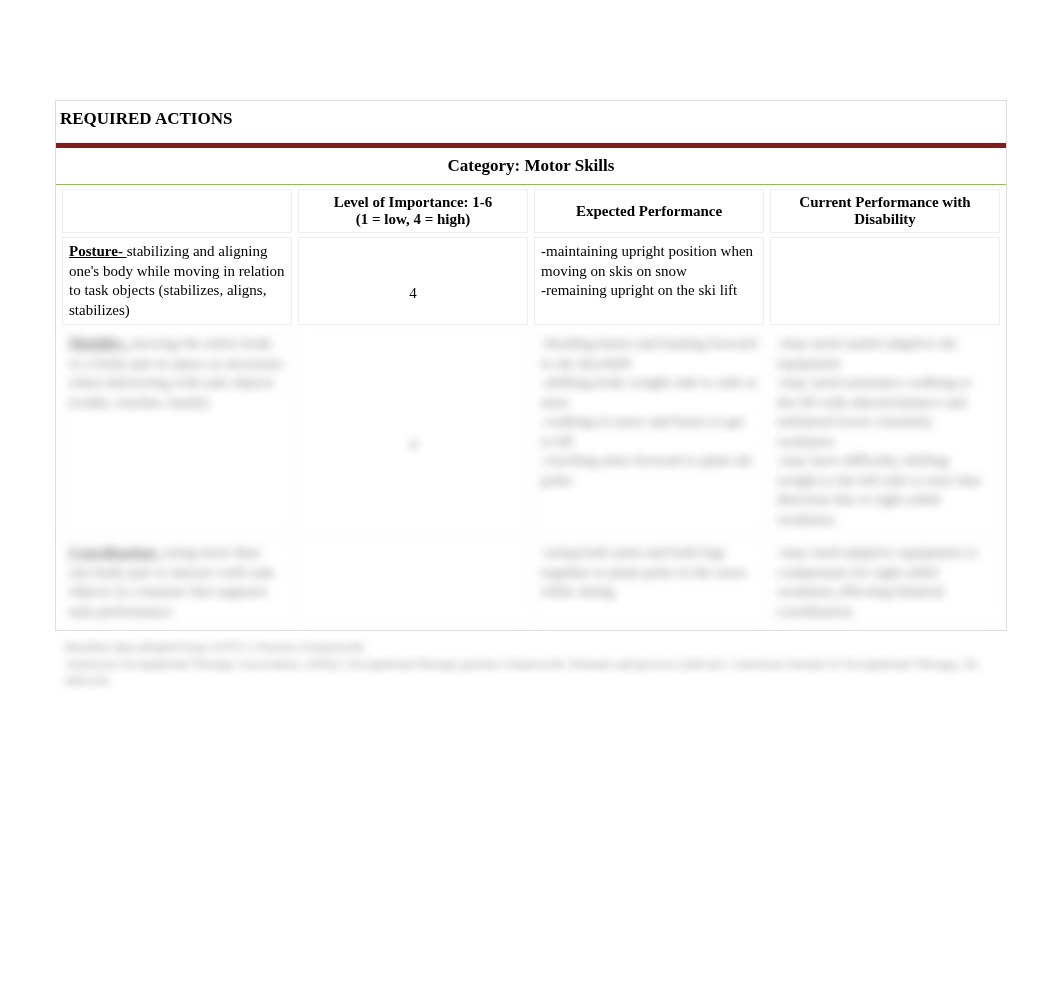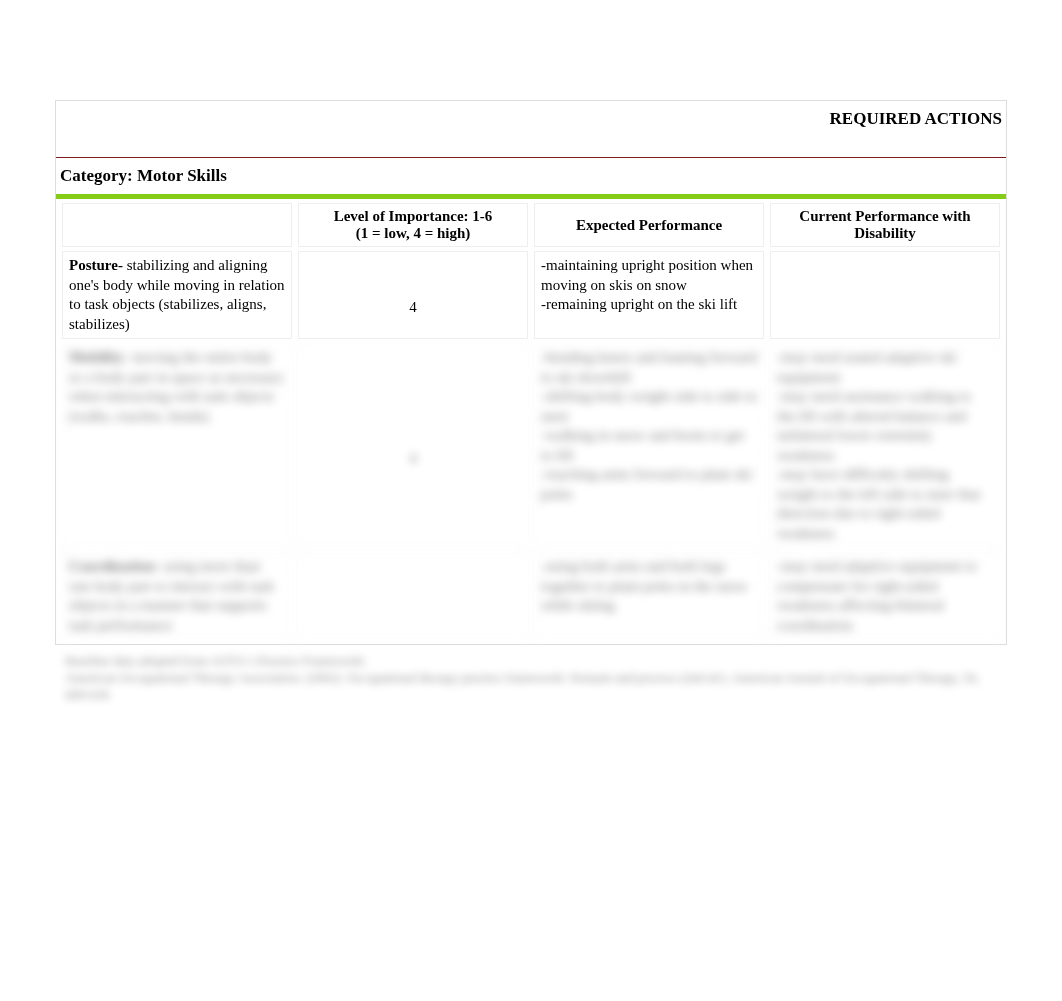--- a/index.html
+++ b/index.html
@@ -9,29 +9,30 @@
       padding: 100px 55px 40px 55px;
       color: #000;
       font-size: 15px;
       width: 1062px;
     }
     .outer {
       border: 1px solid #ddd;
       width: 100%;
     }
     .title-cell {
-      text-align: right;
+      text-align: left;
       font-weight: bold;
       font-size: 17px;
-      padding: 8px 4px 28px 4px;
-      border-bottom: 1px solid #7f1d1d;
+      padding: 8px 4px 14px 4px;
+      border-bottom: 5px solid #7f1d1d;
     }
     .cat-cell {
+      text-align: center;
       padding: 8px 4px;
-      border-bottom: 5px solid #84cc16;
+      border-bottom: 1px solid #84cc16;
     }
     .cat-line1 { font-weight: bold; font-size: 17px; }
     .cat-line2 { font-size: 16px; margin-top: 2px; }
     table.grid {
       width: 100%;
       border-collapse: separate;
       border-spacing: 6px 4px;
       table-layout: fixed;
     }
     table.grid th {
@@ -54,21 +55,21 @@
     .col1 { width: 24%; }
     .col2 { width: 24%; }
     .col3 { width: 24%; }
     .col4 { width: 24%; }
     .rating {
       text-align: center;
       vertical-align: middle !important;
       font-size: 26px;
       padding-top: 30px !important;
     }
-    .rowterm { font-weight: bold; }
+    .rowterm { font-weight: bold; text-decoration: underline; }
     .blurred td {
       filter: blur(5px);
       opacity: 0.55;
       user-select: none;
     }
     .footnote {
       filter: blur(4px);
       opacity: 0.5;
       font-size: 13px;
       line-height: 1.3;

